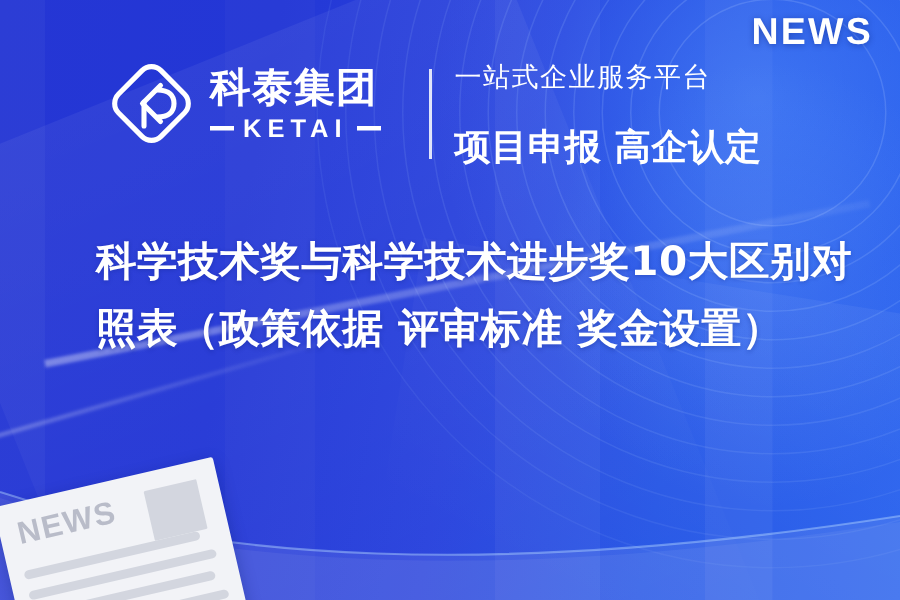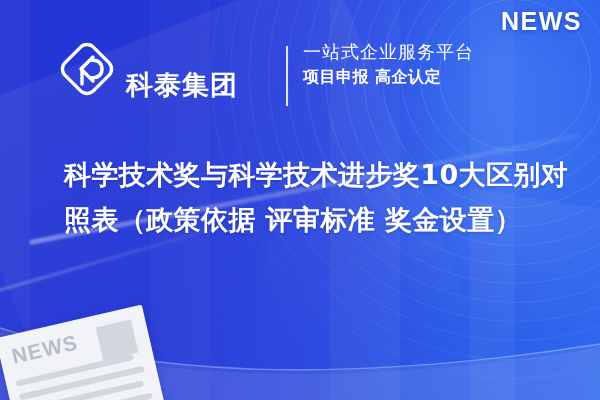--- a/index.html
+++ b/index.html
@@ -54,21 +54,21 @@
   .sw4{left:250px;top:190px;width:430px;height:380px;
        background:linear-gradient(200deg,rgba(255,255,255,.06),rgba(255,255,255,0) 62%);
        transform:rotate(9deg);}
 
   
   .wave{position:absolute;left:0;right:0;bottom:0;height:130px;}
 
   
   .header{position:absolute;left:0;top:0;width:600px;height:130px;}
 
-  .logo-block{position:absolute;left:58px;top:40px;display:flex;align-items:flex-end;}
+  .logo-block{position:absolute;left:72px;top:40px;display:flex;align-items:center;}
 
   .logo-mark{width:58px;height:58px;position:relative;flex:0 0 auto;}
 
   .brand{margin-left:10px;}
   .brand-cn{
     font-size:27px;font-weight:700;color:#ffffff;letter-spacing:1px;line-height:1;
     font-family:"DejaVu Sans","Liberation Sans",sans-serif;white-space:nowrap;
   }
   .brand-en-row{display:flex;align-items:center;margin-top:5px;}
   .brand-rule{height:3px;width:16px;background:#ffffff;flex:0 0 auto;}
@@ -78,21 +78,21 @@
   }
 
   .divider{position:absolute;left:286px;top:46px;width:2px;height:60px;background:rgba(255,255,255,.85);}
 
   .tagline{position:absolute;left:303px;top:42px;}
   .tagline-main{
     font-size:18px;color:#ffffff;line-height:1.16;letter-spacing:1px;white-space:nowrap;
     font-family:"DejaVu Sans","Liberation Sans",sans-serif;font-weight:400;
   }
   .tagline-sub{
-    font-size:16px;color:#ffffff;line-height:1.25;margin-top:4px;letter-spacing:.5px;white-space:nowrap;
+    font-size:24px;color:#ffffff;line-height:1.25;margin-top:20px;letter-spacing:.5px;white-space:nowrap;
     font-family:"DejaVu Serif","Liberation Serif",serif;font-weight:700;
   }
 
   .news-tag{
     position:absolute;right:18px;top:7px;
     font-size:25px;font-weight:700;color:#ffffff;letter-spacing:1.5px;
     text-shadow:0 1px 4px rgba(10,30,120,.45);
   }
 
   
@@ -165,20 +165,25 @@
         <svg width="58" height="58" viewBox="0 0 58 58">
           <rect x="9" y="9" width="40" height="40" rx="9" ry="9" transform="rotate(45 29 29)" fill="none" stroke="#ffffff" stroke-width="3.4"></rect>
           <path d="M20,38 L20,20 L20,38" fill="none" stroke="#2337d6" stroke-width="0"></path>
           <path d="M35,17 L23,29 L35,41" fill="none" stroke="#ffffff" stroke-width="3.4" stroke-linecap="round" stroke-linejoin="round"></path>
           <path d="M24,28 L24,44" fill="none" stroke="#ffffff" stroke-width="3.4" stroke-linecap="round"></path>
           <path d="M33,20 C41,20 44,24 44,29 C44,34 41,38 33,38" fill="none" stroke="#ffffff" stroke-width="3.4" stroke-linecap="round"></path>
         </svg>
       </div>
       <div class="brand">
         <div class="brand-cn">科泰集团</div>
+        <div class="brand-en-row">
+          <span class="brand-rule"></span>
+          <span class="brand-en">KETAI</span>
+          <span class="brand-rule"></span>
+        </div>
       </div>
     </div>
 
     <div class="divider"></div>
 
     <div class="tagline">
       <div class="tagline-main">一站式企业服务平台</div>
       <div class="tagline-sub">项目申报 高企认定</div>
     </div>
 

